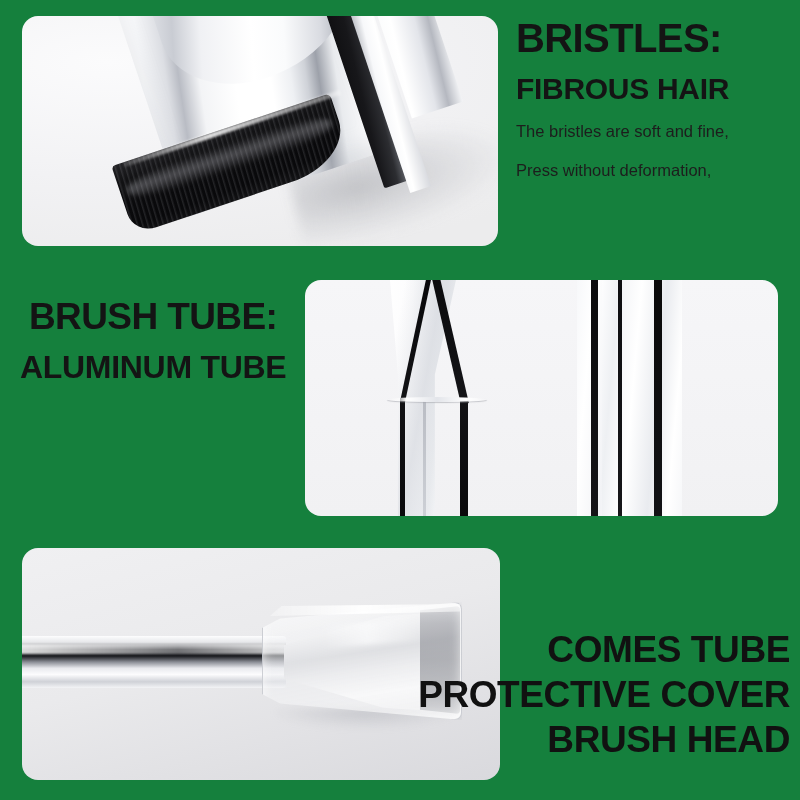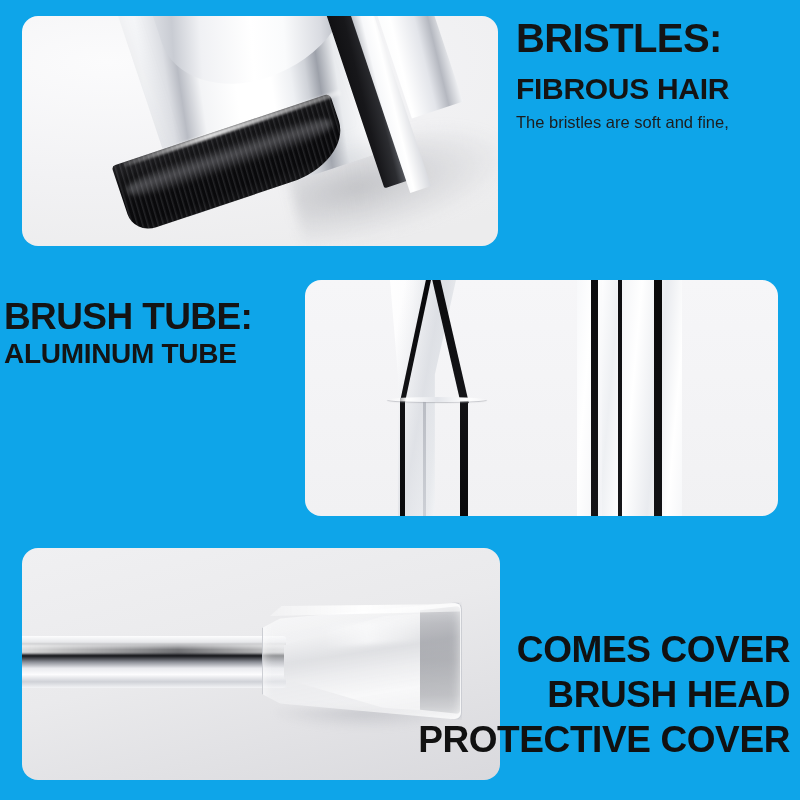--- a/index.html
+++ b/index.html
@@ -8,21 +8,21 @@
   html, body {
     width:800px; height:800px;
     background:#ffffff;
     font-family:"Liberation Sans", sans-serif;
     overflow:hidden;
   }
 
   #page {
     position:relative;
     width:800px; height:800px;
-    background:#0ea5e9;
+    background:#15803d;
   }
 
   
   .panel {
     position:absolute;
     border-radius:16px;
     overflow:hidden;
     background:#f4f4f6;
   }
 
@@ -257,26 +257,26 @@
   }
   .body-txt {
     font-size:16.5px; font-weight:400; line-height:25px;
     color:#1d1d1d; white-space:nowrap;
   }
 
   
   #txt-bristles { left:516px; top:18px; }
   #txt-bristles .head-lg { font-size:40px; }
   #txt-bristles .head-sm { font-size:30px; margin-top:13px; }
-  #txt-bristles .body-txt { margin-top:5px; }
-
-  
-  #txt-tube { left:4px; top:298px; }
+  #txt-bristles .body-txt { margin-top:14px; }
+
+  
+  #txt-tube { left:20px; top:298px;text-align:center; }
   #txt-tube .head-lg { font-size:37px; }
-  #txt-tube .head-sm { font-size:28px; margin-top:2px; }
+  #txt-tube .head-sm { font-size:32px; margin-top:14px; }
   #txt-tube .gap { height:22px; }
 
   
   #txt-cover {
     right:10px; top:628px;
     text-align:right;
   }
   #txt-cover .head-bold {
     font-size:37px; font-weight:700; letter-spacing:-0.4px;
     line-height:1.21; color:#111111; white-space:nowrap;
@@ -297,20 +297,21 @@
     <div id="bristles"></div>
     <div id="bristle-hairs"></div>
     <div id="bristle-sheen"></div>
     <div id="bristle-rim"></div>
   </div>
 
   <div class="txt-block" id="txt-bristles">
     <div class="head-lg">BRISTLES:</div>
     <div class="head-sm">FIBROUS HAIR</div>
     <div class="body-txt">The bristles are soft and fine,</div>
+    <div class="body-txt">Press without deformation,</div>
   </div>
 
   <div class="panel" id="panel-tubes">
     <div id="tube-taper-left"></div>
     <div id="taper-shade"></div>
     <div id="refl-a-top"></div>
     <div id="refl-a-bot"></div>
     <div id="refl-a2"></div>
     <div id="refl-b-top"></div>
     <div id="refl-b-bot"></div>
@@ -333,18 +334,18 @@
     <div id="cover-rod-gloss"></div>
     <div id="cover-shadow"></div>
     <div id="cover-ferrule"></div>
     <div id="cover-ferrule-gloss"></div>
     <div id="cover-head"></div>
     <div id="cover-shell"></div>
     <div id="cover-top-line"></div>
   </div>
 
   <div class="txt-block" id="txt-cover">
-    <div class="head-bold">COMES COVER</div>
+    <div class="head-bold">COMES TUBE</div>
+    <div class="head-bold">PROTECTIVE COVER</div>
     <div class="head-bold">BRUSH HEAD</div>
-    <div class="head-bold">PROTECTIVE COVER</div>
   </div>
 
 </div>
 
 </body></html>

